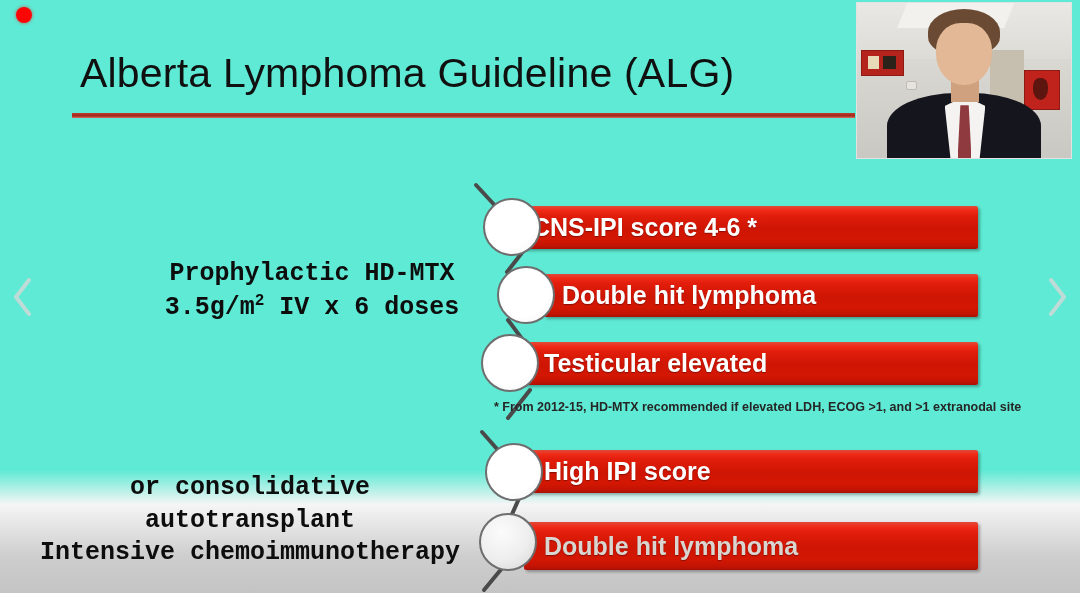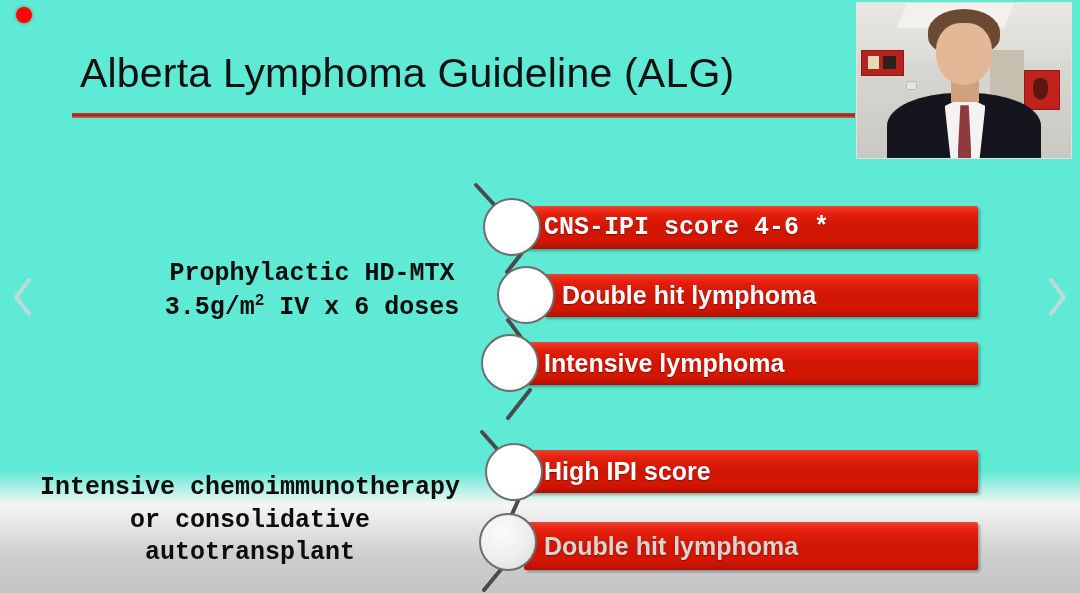--- a/index.html
+++ b/index.html
@@ -248,37 +248,38 @@
       <polyline points="11,8 24,25 11,42"></polyline>
     </svg>
   </div>
 
   <div class="left-label" id="label-prophylactic">
     <div>Prophylactic HD-MTX</div>
     <div><span>3.5g/m</span><span class="sup">2</span><span> IV x 6 doses</span></div>
   </div>
 
   <div class="bar" style="left:524px; top:206px; width:454px;">
-    <span class="bar-label" style="margin-left:20px;font-family:Liberation Mono, monospace;">CNS-IPI score 4-6 *</span>
+    <span class="bar-label" style="margin-left:8px;">CNS-IPI score 4-6 *</span>
   </div>
   <div class="bar" style="left:544px; top:274px; width:434px;">
     <span class="bar-label" style="margin-left:18px;">Double hit lymphoma</span>
   </div>
   <div class="bar" style="left:524px; top:342px; width:454px;">
-    <span class="bar-label" style="margin-left:20px;">Intensive lymphoma</span>
+    <span class="bar-label" style="margin-left:20px;">Testicular elevated</span>
   </div>
 
   <div class="node" style="left:483px; top:198px;"></div>
   <div class="node" style="left:497px; top:266px;"></div>
   <div class="node" style="left:481px; top:334px;"></div>
 
+  <div id="footnote">* From 2012-15, HD-MTX recommended if elevated LDH, ECOG &gt;1, and &gt;1 extranodal site</div>
 
   <div class="left-label" id="label-intensive">
+    <div>or consolidative autotransplant</div>
     <div>Intensive chemoimmunotherapy</div>
-    <div>or consolidative autotransplant</div>
   </div>
 
   <div class="bar" style="left:524px; top:450px; width:454px;">
     <span class="bar-label" style="margin-left:20px;">High IPI score</span>
   </div>
   <div class="bar dim" style="left:524px; top:522px; width:454px; height:48px;">
     <span class="bar-label" style="margin-left:20px;">Double hit lymphoma</span>
   </div>
 
   <div class="node" style="left:485px; top:443px;"></div>

